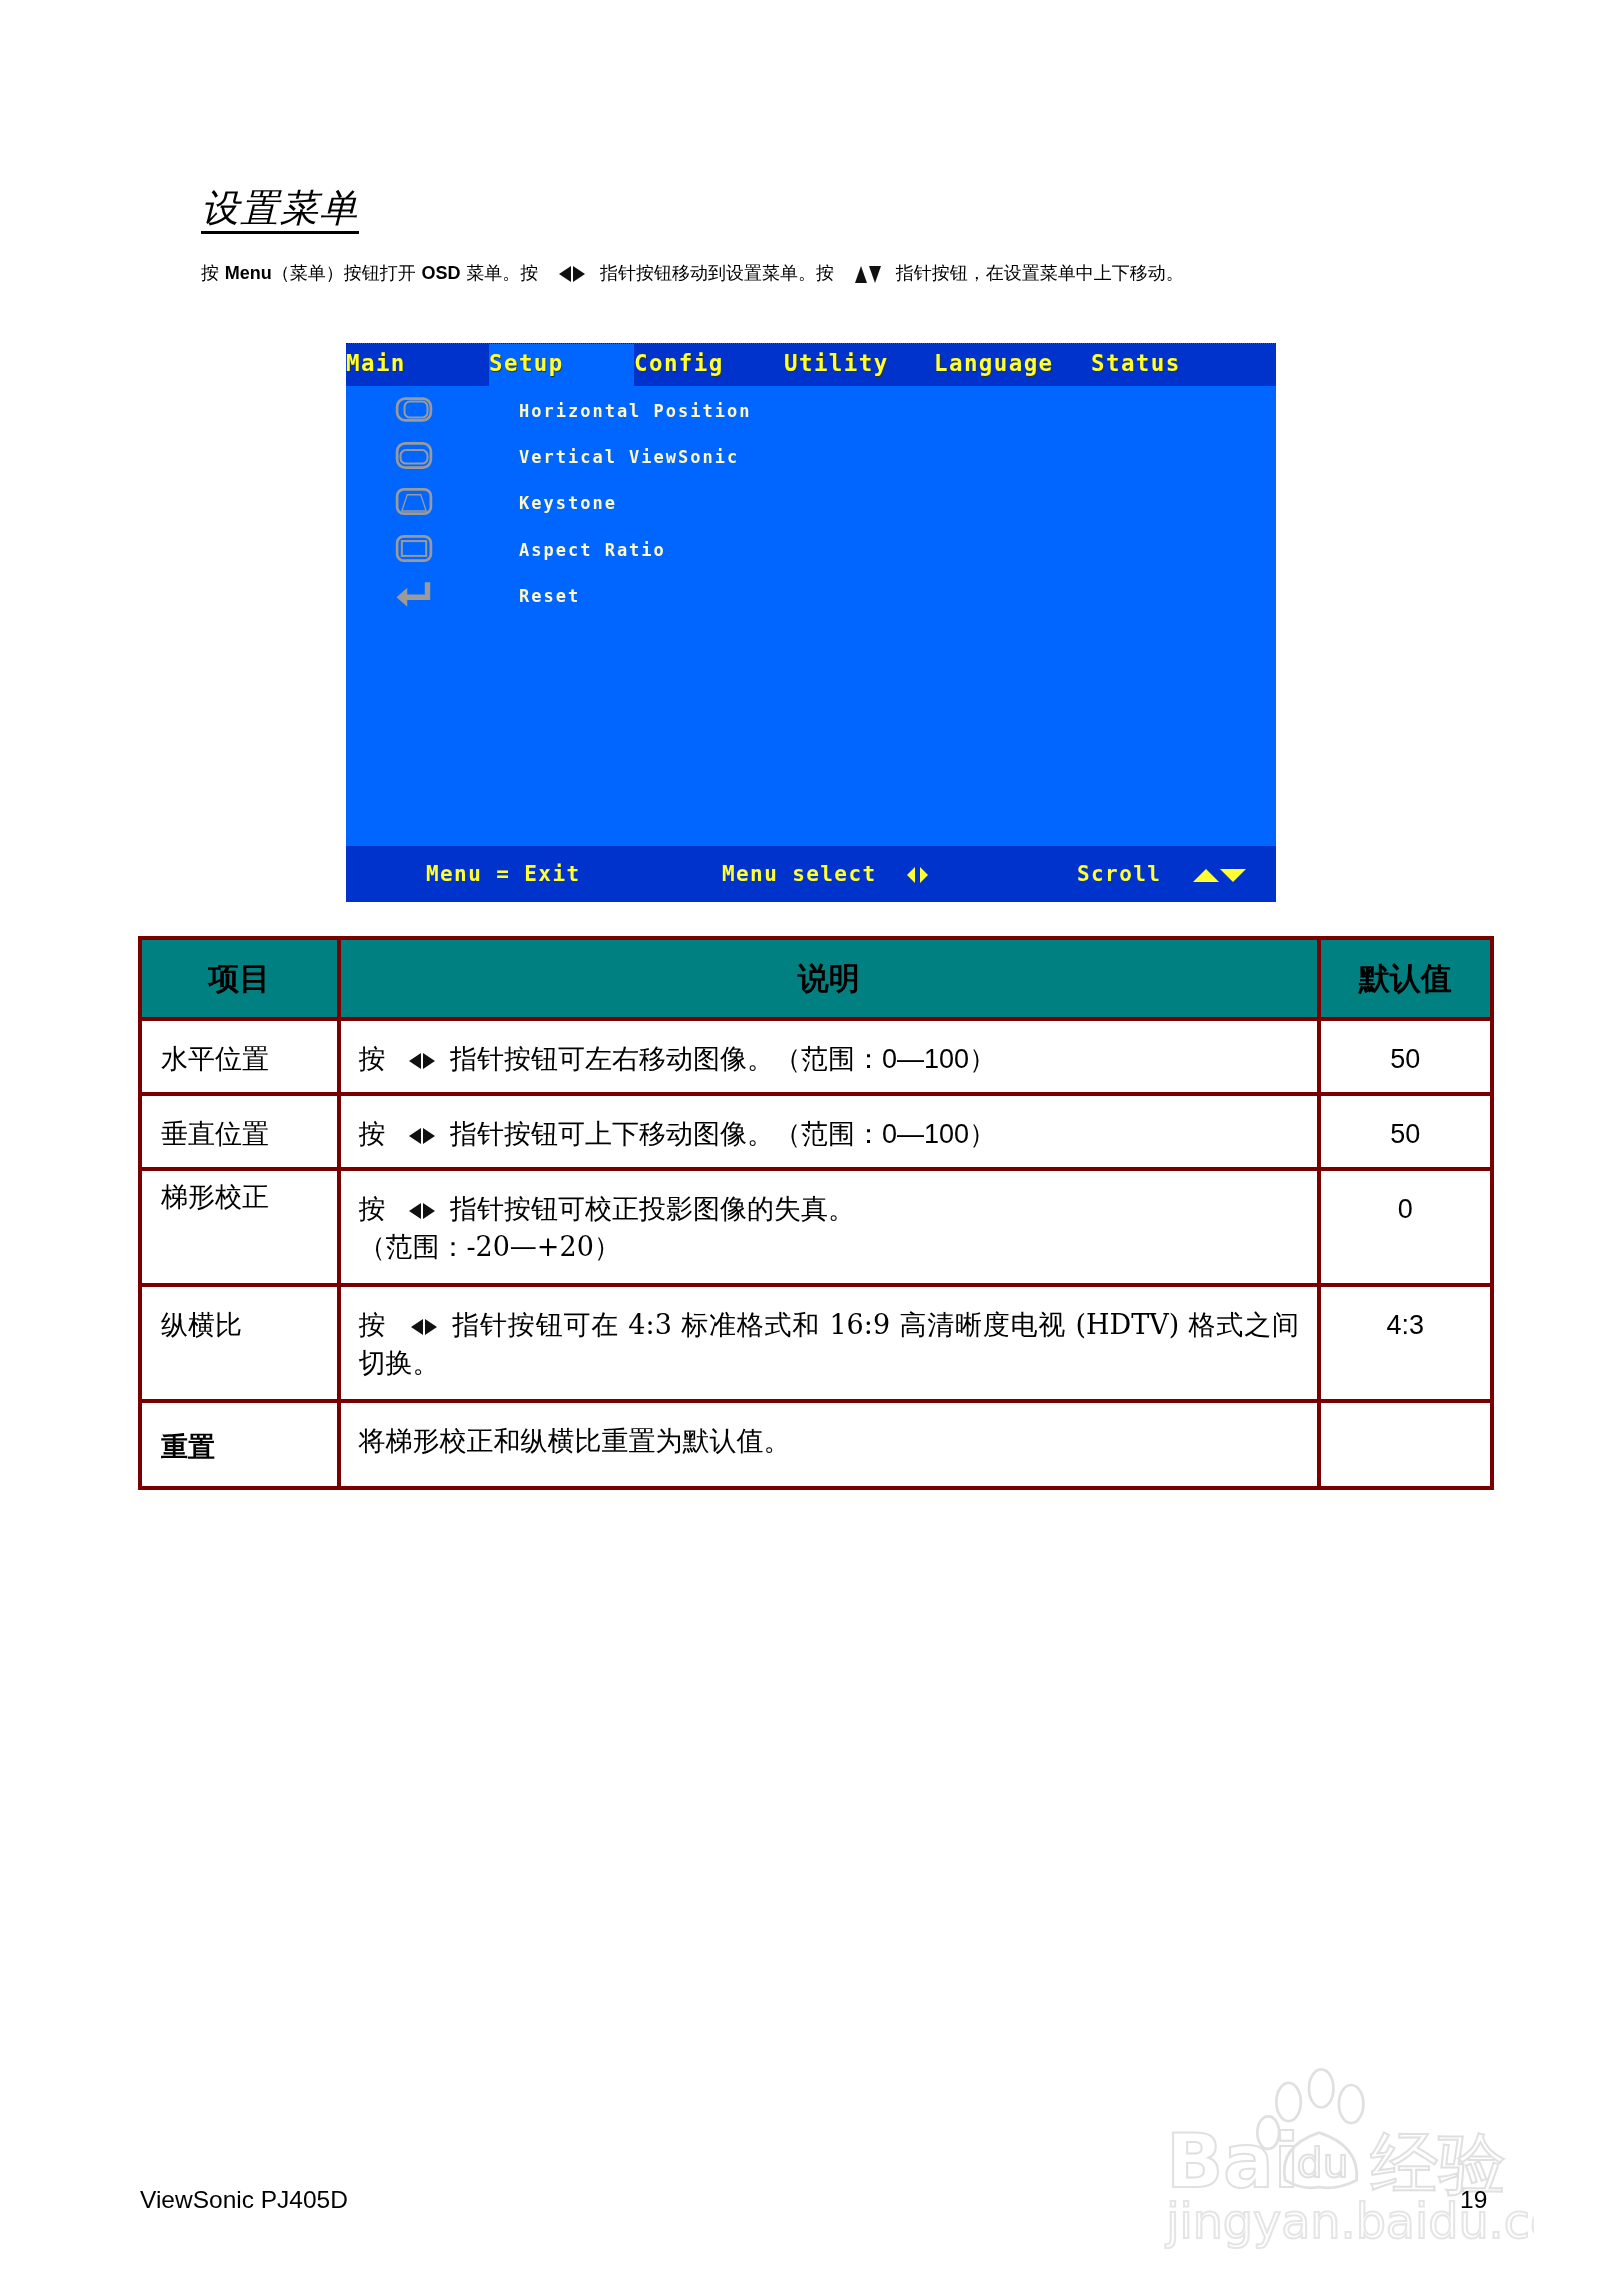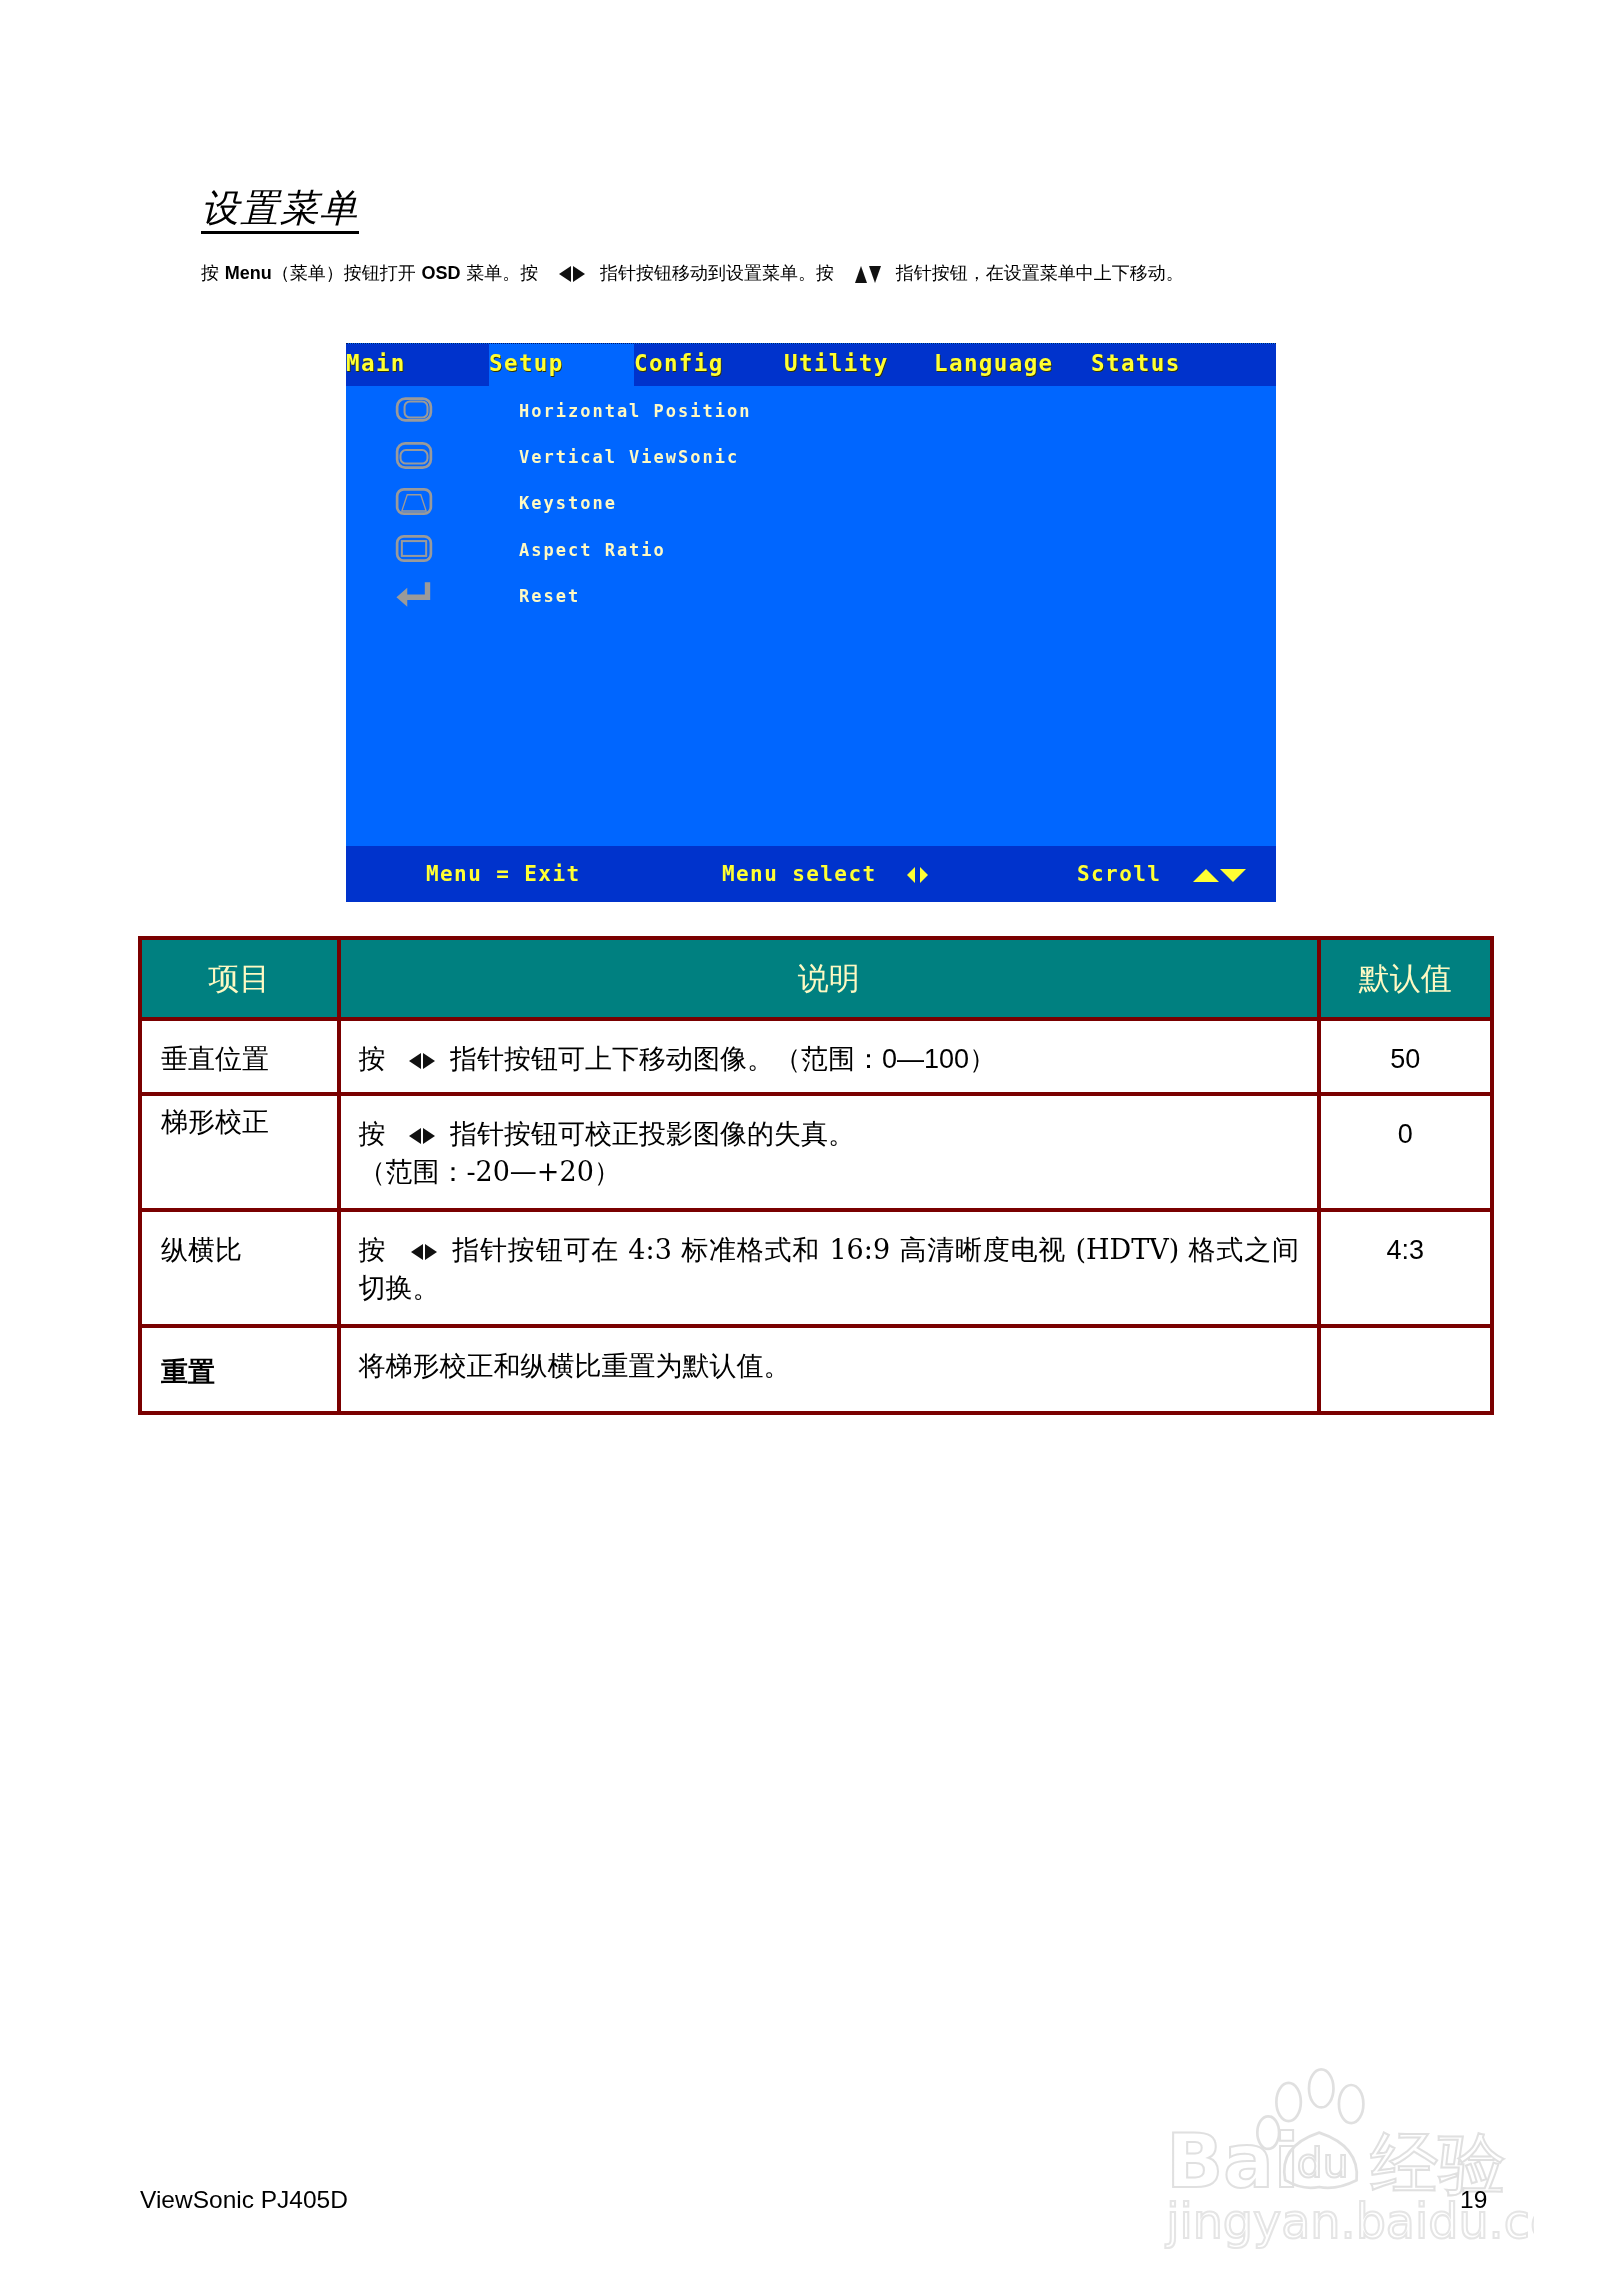--- a/index.html
+++ b/index.html
@@ -65,21 +65,21 @@
   .ytri-r { border-top: 8.9px solid transparent; border-bottom: 8.9px solid transparent; border-left: 8.2px solid #ffff33; margin-left: 5.5px; }
   .ytri-u { border-left: 13.6px solid transparent; border-right: 13.6px solid transparent; border-bottom: 13.6px solid #ffff33; }
   .ytri-d { border-left: 13.6px solid transparent; border-right: 13.6px solid transparent; border-top: 13.6px solid #ffff33; margin-left: 1.4px; }
 
   
   .tbl {
     left: 138px; top: 936px; width: 1356px; border-collapse: collapse;
     border: 4.8px solid #7a0000; font-size: 27px;
   }
   .tbl th {
-    background: #008080; color: #fef9c3; font-weight: normal; height: 75px;
+    background: #008080; color: #000000; font-weight: bold; height: 75px;
     border: 4.8px solid #7a0000; font-size: 31px; text-align: center;
   }
   .tbl td {
     border: 4.8px solid #7a0000; vertical-align: top; padding: 19px 17.7px 13.6px 17.7px;
     font-size: 27px; line-height: 38px;
   }
   .tbl td.c1 { width: 158px; padding-left: 19px; }
   .tbl td.c3 { width: 134px; text-align: center; font-family: "Liberation Sans", sans-serif; }
   .tbl td.c2 { text-align: justify; }
   .num { font-family: "Liberation Sans", sans-serif; }
@@ -167,20 +167,28 @@
 
 <table class="abs tbl">
   <thead>
     <tr>
       <th style="width:158px;">项目</th>
       <th>说明</th>
       <th style="width:134px;">默认值</th>
     </tr>
   </thead>
   <tbody>
+    <tr style="height:75px;">
+      <td class="c1">水平位置</td>
+      <td class="c2">
+        <span>按</span>
+        <span class="arrows"><span class="tri tri-l"></span><span class="tri tri-r"></span></span><span>指针按钮可左右移动图像。（范围：</span><span class="num">0—100</span><span>）</span>
+      </td>
+      <td class="c3">50</td>
+    </tr>
     <tr style="height:75px;">
       <td class="c1">垂直位置</td>
       <td class="c2">
         <span>按</span>
         <span class="arrows"><span class="tri tri-l"></span><span class="tri tri-r"></span></span><span>指针按钮可上下移动图像。（范围：</span><span class="num">0—100</span><span>）</span>
       </td>
       <td class="c3">50</td>
     </tr>
     <tr style="height:116px;">
       <td class="c1" style="padding-top:6.8px;">梯形校正</td>

